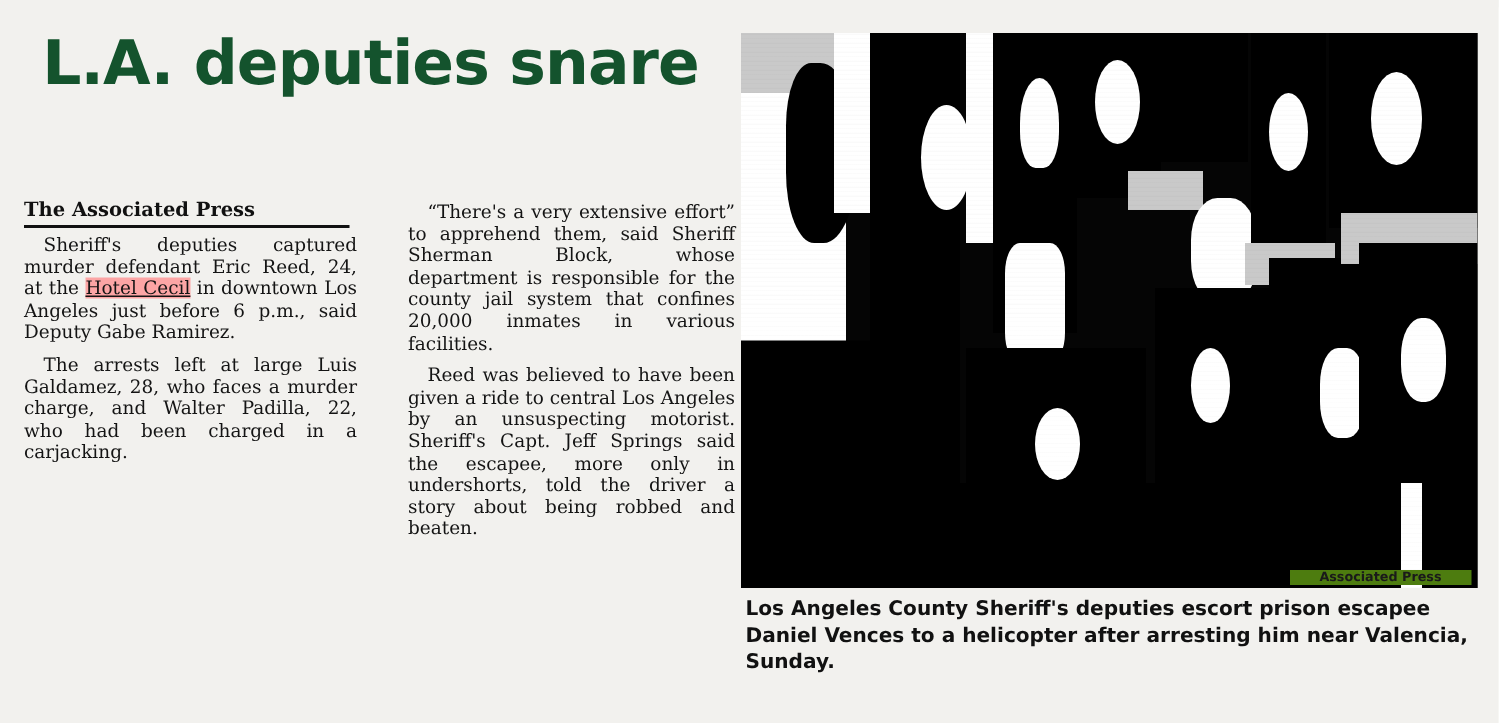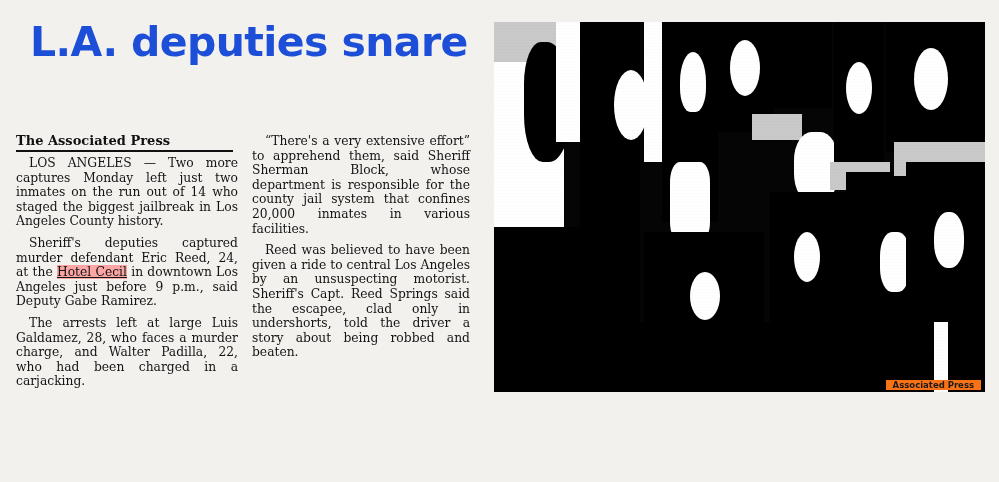--- a/index.html
+++ b/index.html
@@ -16,29 +16,30 @@
   }
   .page {
     position: relative;
     width: 999px;
     height: 482px;
     background: #f2f1ee;
   }
   
   .headline {
     position: absolute;
-    left: 30px;
+    left: 12px;
     top: 22px;
     width: 470px;
     font-family: "DejaVu Sans", sans-serif;
     font-weight: bold;
     font-size: 41px;
     line-height: 1.02;
     letter-spacing: -0.6px;
-    color: #1d4ed8;
+    color: #14532d;
+    text-align: center;
   }
   .headline .line {
     display: block;
     white-space: nowrap;
   }
   
   .byline {
     position: absolute;
     left: 16px;
     top: 133px;
@@ -63,21 +64,21 @@
     hyphens: auto;
   }
   .col p {
     margin: 0 0 7px 0;
     text-indent: 13px;
   }
   .col p.first {
     text-indent: 13px;
   }
   #col1 { left: 16px; width: 222px; }
-  #col2 { left: 252px; width: 218px; top: 134px; }
+  #col2 { left: 272px; width: 218px; top: 134px; }
 
   .hl-link {
     background: #fca5a5;
     text-decoration: underline;
   }
 
   
   .photo-wrap {
     position: absolute;
     left: 494px;
@@ -98,22 +99,22 @@
   .gr { position: absolute; background: #c9c9c9; }
 
   .credit {
     position: absolute;
     right: 4px;
     bottom: 2px;
     font-family: "DejaVu Sans", sans-serif;
     font-size: 8.5px;
     font-weight: bold;
     color: #1a1a1a;
-    background: #f97316;
-    padding: 0 7px;
+    background: #4d7c0f;
+    padding: 0 20px;
   }
   .caption {
     position: absolute;
     left: 497px;
     top: 398px;
     width: 488px;
     font-family: "DejaVu Sans", sans-serif;
     font-weight: bold;
     font-size: 13.4px;
     line-height: 17.5px;
@@ -153,37 +154,34 @@
 
   <div class="rule-top"></div>
 
   <div class="headline">
     <span class="line">L.A. deputies snare</span>
   </div>
 
   <div class="byline">The Associated Press</div>
 
   <div class="col" id="col1">
-    <p class="first">
-      <span>LOS ANGELES — Two more captures Monday left just two inmates on the run out of 14 who staged the biggest jailbreak in Los Angeles County history.</span>
-    </p>
     <p>
-      <span>Sheriff's deputies captured murder defendant Eric Reed, 24, at the </span><span class="hl-link">Hotel Cecil</span><span> in downtown Los Angeles just before 9 p.m., said Deputy Gabe Ramirez.</span>
+      <span>Sheriff's deputies captured murder defendant Eric Reed, 24, at the </span><span class="hl-link">Hotel Cecil</span><span> in downtown Los Angeles just before 6 p.m., said Deputy Gabe Ramirez.</span>
     </p>
     <p>
       <span>The arrests left at large Luis Galdamez, 28, who faces a murder charge, and Walter Padilla, 22, who had been charged in a carjacking.</span>
     </p>
   </div>
 
   <div class="col" id="col2">
     <p class="first">
       <span>“There's a very extensive effort” to apprehend them, said Sheriff Sherman Block, whose department is responsible for the county jail system that confines 20,000 inmates in various facilities.</span>
     </p>
     <p>
-      <span>Reed was believed to have been given a ride to central Los Angeles by an unsuspecting motorist. Sheriff's Capt. Reed Springs said the escapee, clad only in undershorts, told the driver a story about being robbed and beaten.</span>
+      <span>Reed was believed to have been given a ride to central Los Angeles by an unsuspecting motorist. Sheriff's Capt. Jeff Springs said the escapee, more only in undershorts, told the driver a story about being robbed and beaten.</span>
     </p>
   </div>
 
   <div class="photo-wrap">
     <div class="photo">
 
       <div class="lt" style="left:0px; top:0px; width:70px; height:210px;"></div>
       <div class="gr" style="left:0px; top:0px; width:70px; height:40px;"></div>
       <div class="blob" style="left:30px; top:20px; width:48px; height:120px; border-radius:40% 60% 55% 45%;"></div>
       <div class="lt" style="left:8px; top:150px; width:44px; height:90px; border-radius:30%;"></div>
@@ -214,15 +212,16 @@
       <div class="gr" style="left:400px; top:120px; width:91px; height:34px;"></div>
       <div class="blob" style="left:412px; top:140px; width:79px; height:230px;"></div>
       <div class="lt" style="left:440px; top:190px; width:30px; height:56px; border-radius:45%;"></div>
       <div class="lt" style="left:430px; top:300px; width:24px; height:70px;"></div>
       <div class="blob" style="left:60px; top:300px; width:380px; height:70px;"></div>
       <div class="paper-noise"></div>
     </div>
     <div class="credit">Associated Press</div>
   </div>
 
+  <div class="caption">Los Angeles County Sheriff's deputies escort prison escapee Daniel Vences to a helicopter after arresting him near Valencia, Sunday.</div>
 
 
 </div>
 
 </body></html>

